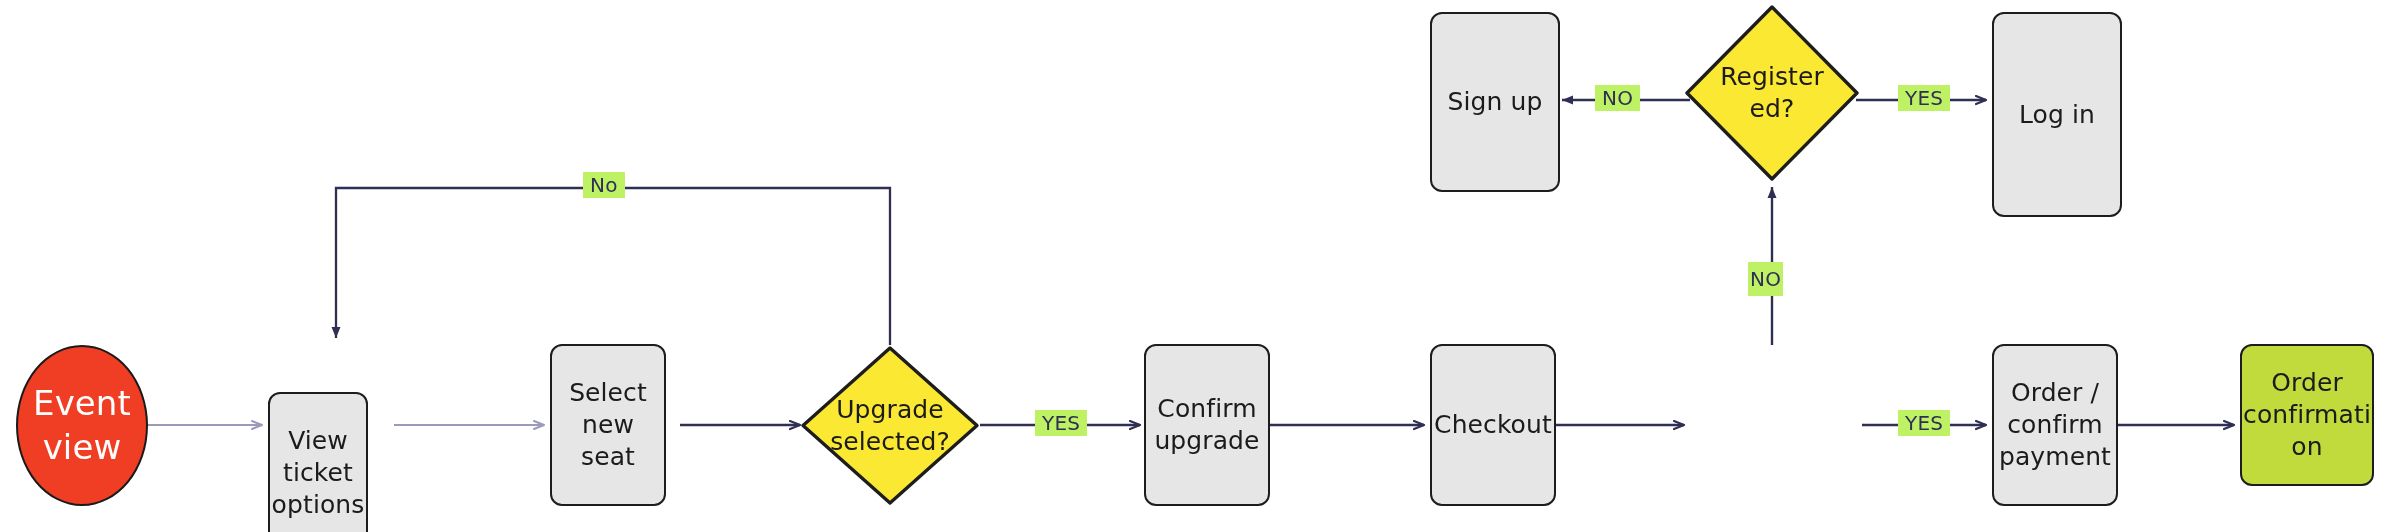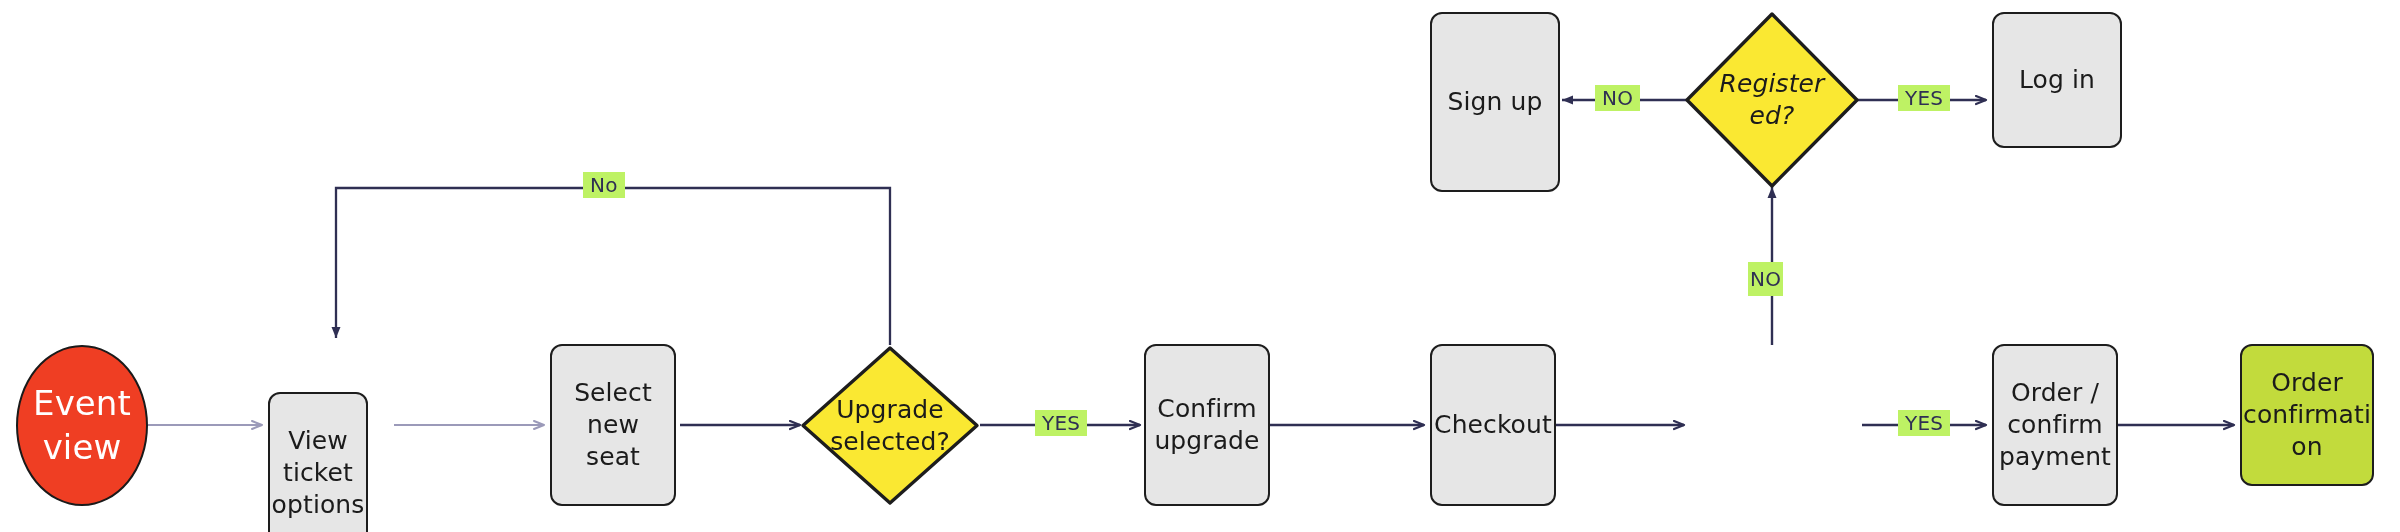--- a/index.html
+++ b/index.html
@@ -160,21 +160,21 @@
 
   <div class="node terminator" style="left:16px; top:345px; width:132px; height:161px;">
     <span class="node-label">Event view</span>
   </div>
 
   <div class="node process" style="left:268px; top:344px; width:100px; height:162px;margin-top:48px;">
     <span class="node-label">View ticket
 options</span>
   </div>
 
-  <div class="node process" style="left:550px; top:344px; width:126px; height:162px;">
+  <div class="node process" style="left:550px; top:344px; width:116px; height:162px;">
     <span class="node-label">Select new
 seat</span>
   </div>
 
   <div class="node decision" style="left:800px; top:345px; width:180px; height:161px;">
     <svg class="diamond-shape" viewBox="0 0 180 161" preserveAspectRatio="none">
       <polygon points="90,3 177,80.5 90,158 3,80.5" fill="#fae832" stroke="#1d1d1d" stroke-width="3.4" stroke-linejoin="round"></polygon>
     </svg>
     <span class="node-label">Upgrade
 selected?</span>
@@ -199,29 +199,29 @@
   <div class="node endnode" style="left:2240px; top:344px; width:134px; height:142px;">
     <span class="node-label">Order
 confirmati
 on</span>
   </div>
 
   <div class="node process" style="left:1430px; top:12px; width:130px; height:180px;">
     <span class="node-label">Sign up</span>
   </div>
 
-  <div class="node decision" style="left:1684px; top:11px; width:176px; height:178px;font-style:italic;">
+  <div class="node decision" style="left:1684px; top:4px; width:176px; height:178px;">
     <svg class="diamond-shape" viewBox="0 0 176 178" preserveAspectRatio="none">
       <polygon points="88,3 173,89 88,175 3,89" fill="#fae832" stroke="#1d1d1d" stroke-width="3.4" stroke-linejoin="round"></polygon>
     </svg>
     <span class="node-label">Register
 ed?</span>
   </div>
 
-  <div class="node process" style="left:1992px; top:12px; width:130px; height:136px;">
+  <div class="node process" style="left:1992px; top:12px; width:130px; height:205px;">
     <span class="node-label">Log in</span>
   </div>
 
   <div class="edge-label" style="left:583px; top:172px;">
     <span>No</span>
   </div>
 
   <div class="edge-label" style="left:1035px; top:410px;">
     <span>YES</span>
   </div>

